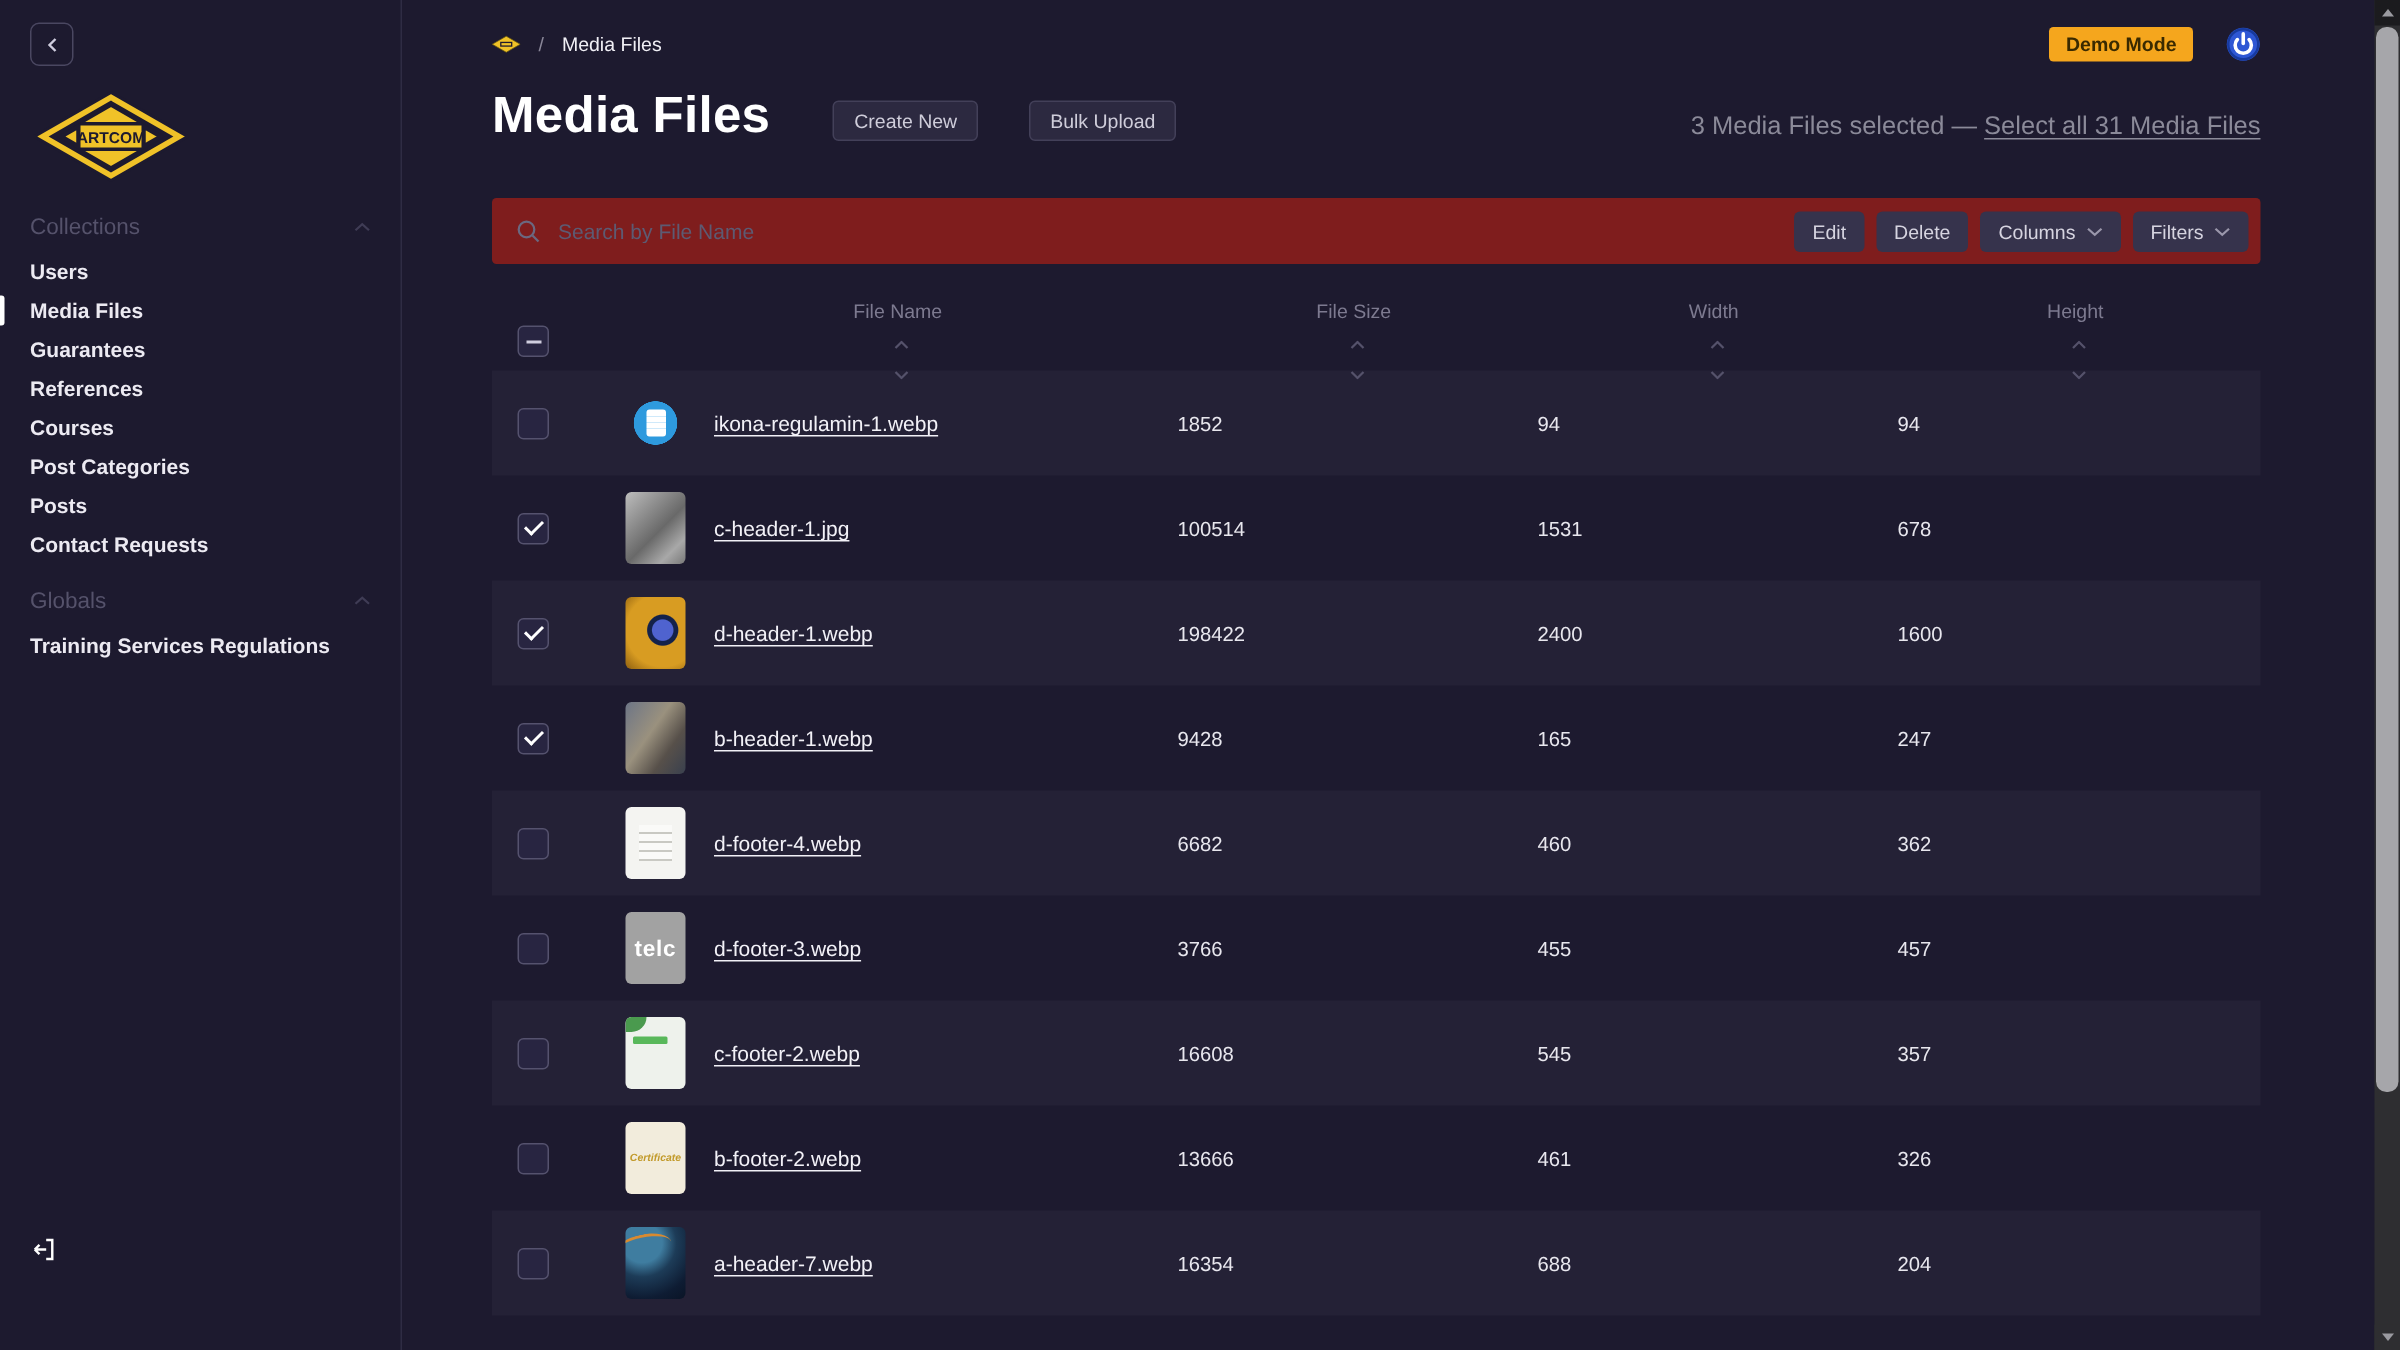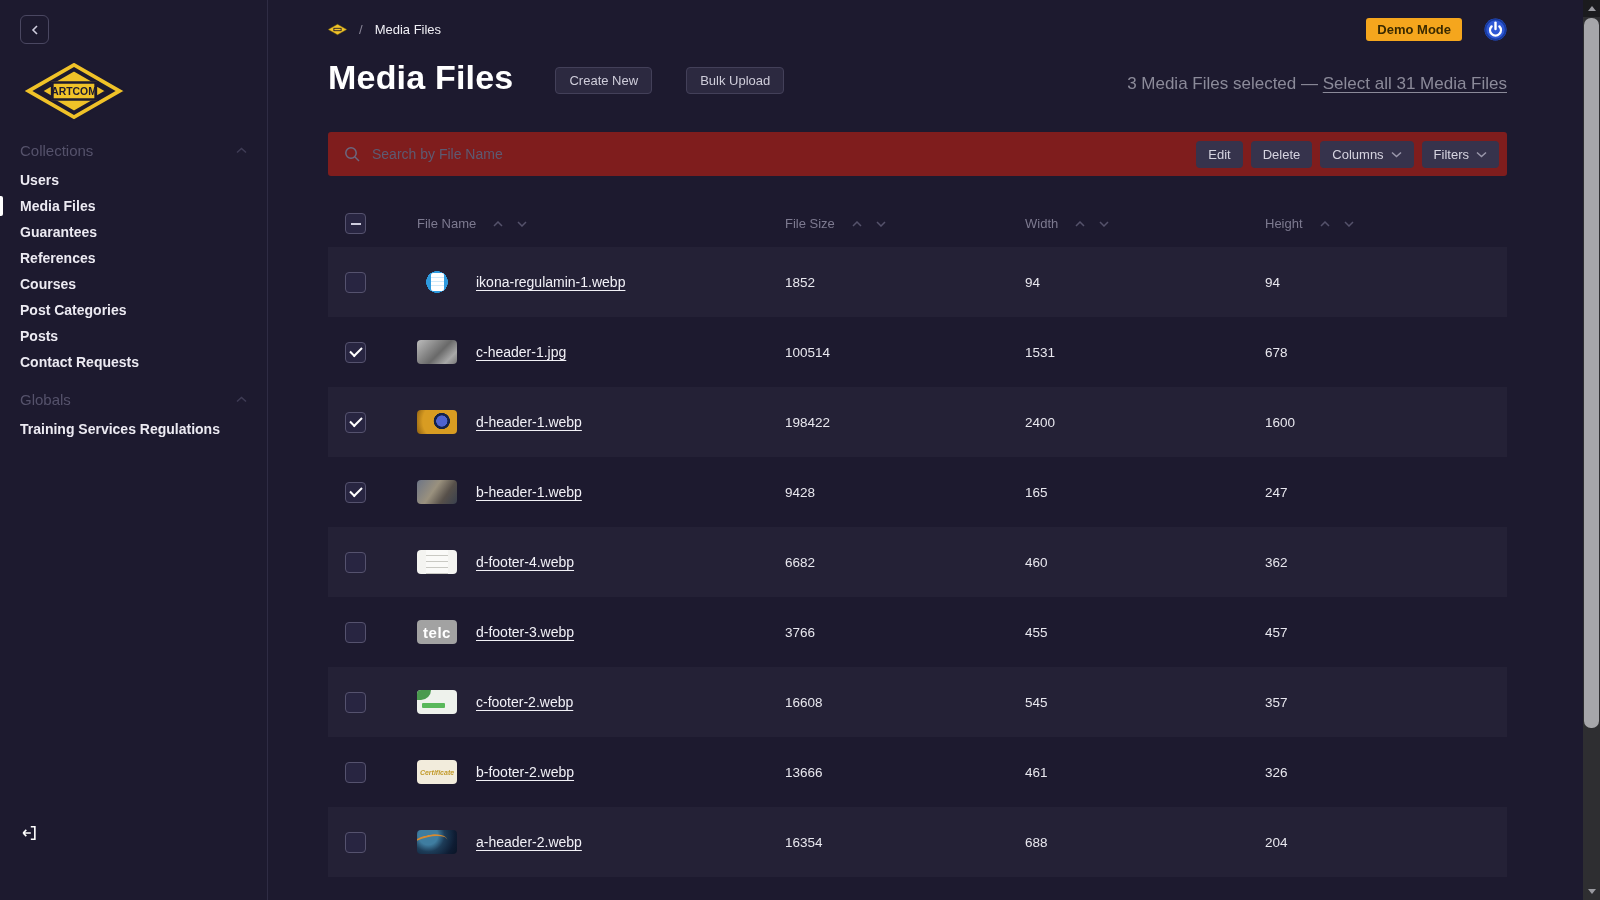--- a/index.html
+++ b/index.html
@@ -91,21 +91,21 @@
 
   
   .table { margin-top:0; }
   .thead-row, .trow {
     display:grid;
     grid-template-columns:89px 368px 240px 240px 1fr;
     align-items:center;
   }
   .thead-row { height:47px; margin-top:24px; }
   .cell-check { padding-left:17px; }
-  .th { display:flex; align-items:center; gap:10px; }
+  .th { display:flex; align-items:center; gap:10px;flex-direction:column; }
   .th-label { color:#7d7a90; font-size:13px; margin-right:5px; }
   .sort-btn { background:none; border:none; color:#55526b; cursor:pointer; display:flex; padding:2px; }
   .trow { height:70px; }
   .trow.alt { background:#242136; }
   .cell-name { display:flex; align-items:center; gap:19px; }
   .file-link {
     color:#f2f1f7; font-size:14px; text-decoration:underline;
     text-underline-offset:3px; cursor:pointer;
   }
   .cell-num { color:#e8e7ee; font-size:13.5px; }
@@ -119,21 +119,21 @@
     content:""; width:10px; height:5px; margin-top:-3px;
     border-left:2px solid #ffffff; border-bottom:2px solid #ffffff;
     transform:rotate(-45deg);
   }
   .checkbox.indeterminate::after {
     content:""; width:10px; height:2px; background:#cfcdde;
   }
 
   
   .thumb {
-    width:40px; height:24px; border-radius:4px; flex:none;
+    width:40px; height:48px; border-radius:4px; flex:none;
     position:relative; overflow:hidden; cursor:pointer;
     display:flex; align-items:center; justify-content:center;
   }
   .thumb-bluedoc { background:radial-gradient(circle at 50% 50%, #2e9ade 0 46%, rgba(0,0,0,0) 47%); }
   .thumb-bluedoc::after {
     content:""; width:13px; height:18px; border-radius:2px;
     background:linear-gradient(180deg,#fff 0 4px,#cfe9fa 4px 5px,#fff 5px 8px,#cfe9fa 8px 9px,#fff 9px 12px,#cfe9fa 12px 13px,#fff 13px);
   }
   .thumb-grayphoto { background:linear-gradient(135deg,#bdbdbd 0%,#8f8f8f 30%,#696969 55%,#a8a8a8 80%,#787878 100%); }
   .thumb-goldclock { background:radial-gradient(circle at 62% 46%, #4f63cf 0 19%, #14224a 21% 28%, #d89c22 30% 68%, #8e5f10 100%); }
@@ -498,21 +498,21 @@
   </div>
 
   <div class="trow alt">
     <div class="cell cell-check">
       <div class="checkbox"></div>
     </div>
     <div class="cell cell-name">
       <div class="thumb thumb-earth">
               <span class="thumb-label"></span>
             </div>
-      <a href="#" class="file-link">a-header-2.webp</a>
+      <a href="#" class="file-link">a-header-7.webp</a>
     </div>
     <div class="cell cell-num">16354</div>
     <div class="cell cell-num">688</div>
     <div class="cell cell-num">204</div>
   </div>
 </div>
   </div>
 </main>
 
 <div class="scrollbar">

